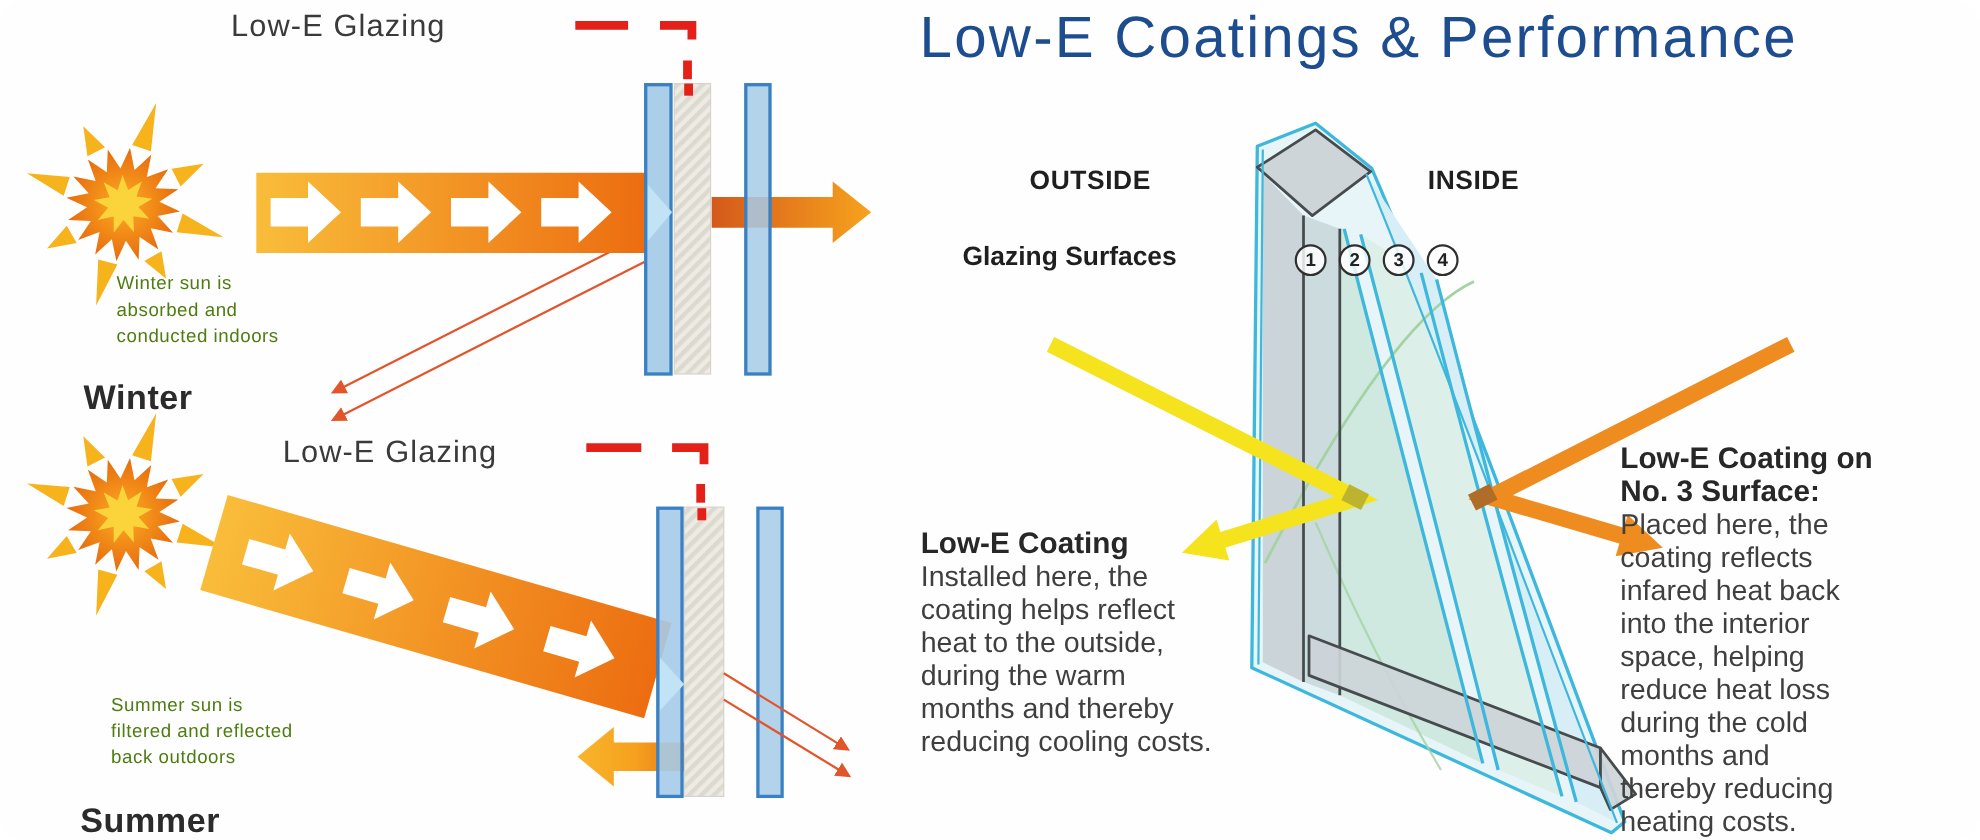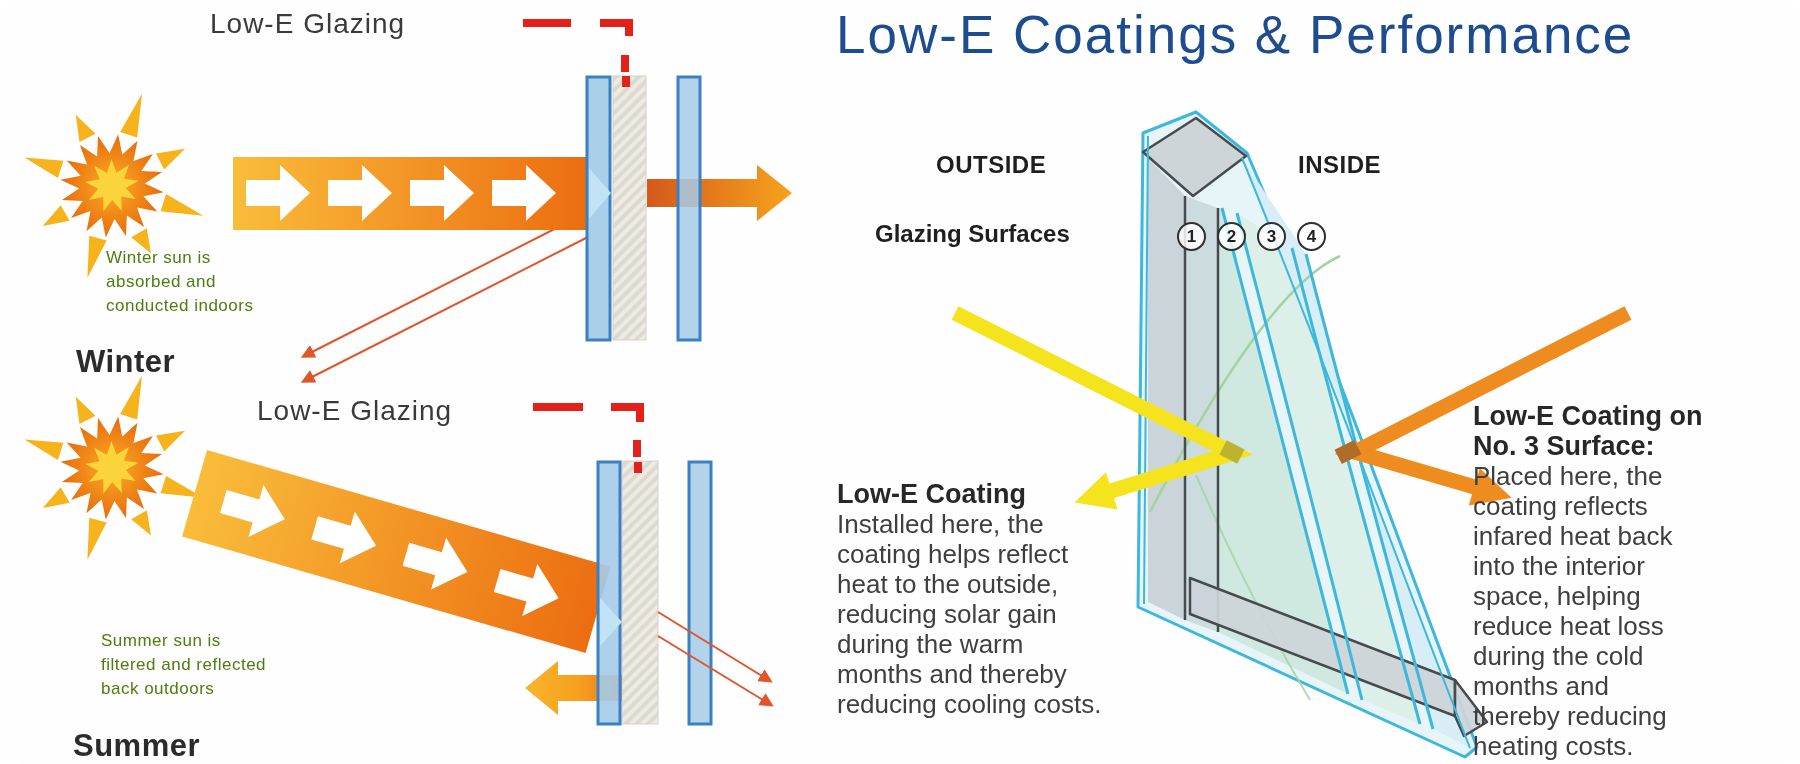--- a/index.html
+++ b/index.html
@@ -186,21 +186,20 @@
 <div class="surfnum" style="left:1177px;top:222px;">1</div>
 <div class="surfnum" style="left:1217px;top:222px;">2</div>
 <div class="surfnum" style="left:1257px;top:222px;">3</div>
 <div class="surfnum" style="left:1297px;top:222px;">4</div>
 
 <div class="coating-block" style="left:837px;top:479px;">
   <div class="bold">Low-E Coating</div>
   <div>Installed here, the</div>
   <div>coating helps reflect</div>
   <div>heat to the outside,</div>
-  <div>reducing solar gain</div>
   <div>during the warm</div>
   <div>months and thereby</div>
   <div>reducing cooling costs.</div>
 </div>
 
 <div class="coating-block" style="left:1473px;top:381px;margin-top:20px;">
   <div class="bold">Low-E Coating on</div>
   <div class="bold">No. 3 Surface:</div>
   <div>Placed here, the</div>
   <div>coating reflects</div>

